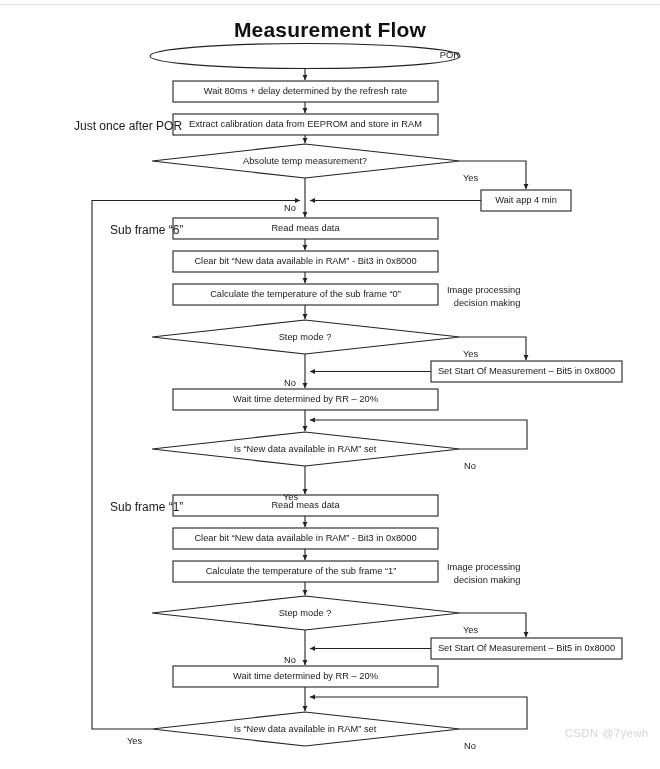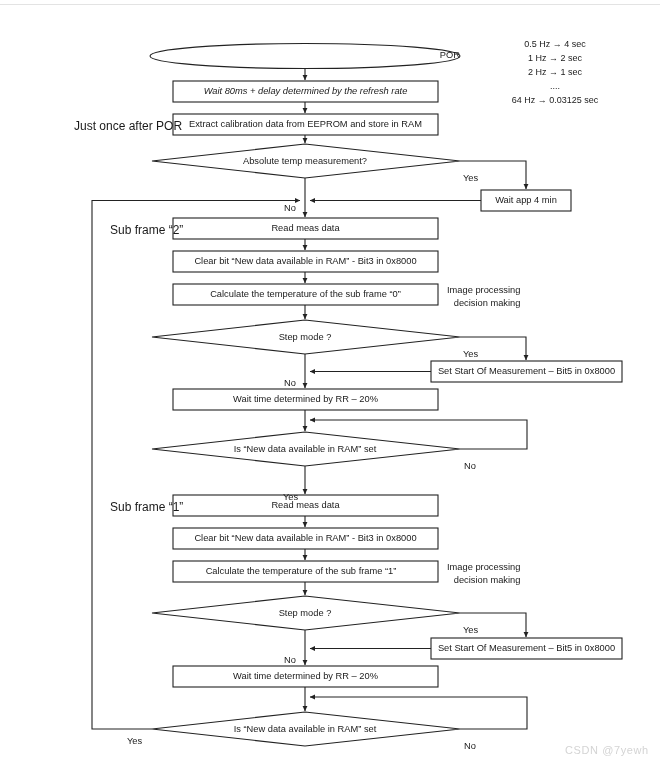--- a/index.html
+++ b/index.html
@@ -71,34 +71,35 @@
   .multi-note {
     position: absolute;
     font-size: 9.3px;
     color: #1a1a1a;
     line-height: 1.35;
     text-align: right;
     white-space: nowrap;
   }
   .watermark {
     position: absolute;
-    left: 565px; top: 744px;
+    left: 565px; top: 727px;
     font-size: 11px;
     color: #d4d4d4;
     letter-spacing: 0.6px;
     white-space: nowrap;
   }
 </style>
 </head>
 <body>
 
 <div id="page">
 
   <div class="top-rule"></div>
 
+  <div class="title">Measurement Flow</div>
 
   <svg id="svg-layer" viewBox="0 0 660 769" xmlns="http://www.w3.org/2000/svg">
     <defs>
       <marker id="ah" markerWidth="7" markerHeight="7" refX="5.4" refY="2.6" orient="auto" markerUnits="userSpaceOnUse">
         <path d="M0,0 L5.6,2.6 L0,5.2 z" fill="#222222"></path>
       </marker>
     </defs>
 
     <g stroke="#222222" stroke-width="1.1" fill="none">
 
@@ -152,31 +153,24 @@
       <path d="M460,449 L527,449 L527,420 L310,420" marker-end="url(#ah)"></path>
 
       <path d="M460,613 L526,613 L526,637" marker-end="url(#ah)"></path>
       <path d="M431,648.5 L310,648.5" marker-end="url(#ah)"></path>
 
       <path d="M460,729 L527,729 L527,697 L310,697" marker-end="url(#ah)"></path>
 
     </g>
   </svg>
 
-  <div class="legend">
-    <div>0.5 Hz →  4 sec</div>
-    <div>1 Hz →  2 sec</div>
-    <div>2 Hz →  1 sec</div>
-    <div>....</div>
-    <div>64 Hz → 0.03125 sec</div>
-  </div>
 
   <div class="node-label" style="left:150px; top:50px; width:310px;text-align:right;">POR</div>
 
-  <div class="node-label" style="left:173px; top:86px; width:265px;font-style:italic;">Wait 80ms + delay determined by the refresh rate</div>
+  <div class="node-label" style="left:173px; top:86px; width:265px;">Wait 80ms + delay determined by the refresh rate</div>
 
   <div class="node-label" style="left:173px; top:119px; width:265px;">Extract calibration data from EEPROM and store in RAM</div>
 
   <div class="node-label" style="left:155px; top:156px; width:300px;">Absolute temp measurement?</div>
 
   <div class="node-label" style="left:481px; top:195px; width:90px;">Wait app 4 min</div>
 
   <div class="node-label" style="left:173px; top:223px; width:265px;">Read meas data</div>
 
   <div class="node-label" style="left:173px; top:256px; width:265px;">Clear bit “New data available in RAM” - Bit3 in 0x8000</div>
@@ -200,21 +194,21 @@
   <div class="node-label" style="left:155px; top:608px; width:300px;">Step mode ?</div>
 
   <div class="node-label" style="left:431px; top:643px; width:191px;">Set Start Of Measurement – Bit5 in 0x8000</div>
 
   <div class="node-label" style="left:173px; top:671px; width:265px;">Wait time determined by RR – 20%</div>
 
   <div class="node-label" style="left:155px; top:724px; width:300px;">Is “New data available in RAM” set</div>
 
   <div class="side-note" style="left:74px; top:119px;">Just once after POR</div>
 
-  <div class="side-note" style="left:110px; top:223px;">Sub frame “2”</div>
+  <div class="side-note" style="left:110px; top:223px;">Sub frame “6”</div>
 
   <div class="side-note" style="left:110px; top:500px;">Sub frame “1”</div>
 
   <div class="multi-note" style="left:447px; top:284px;">
     <div>Image processing</div>
     <div>decision making</div>
   </div>
 
   <div class="multi-note" style="left:447px; top:561px;">
     <div>Image processing</div>

